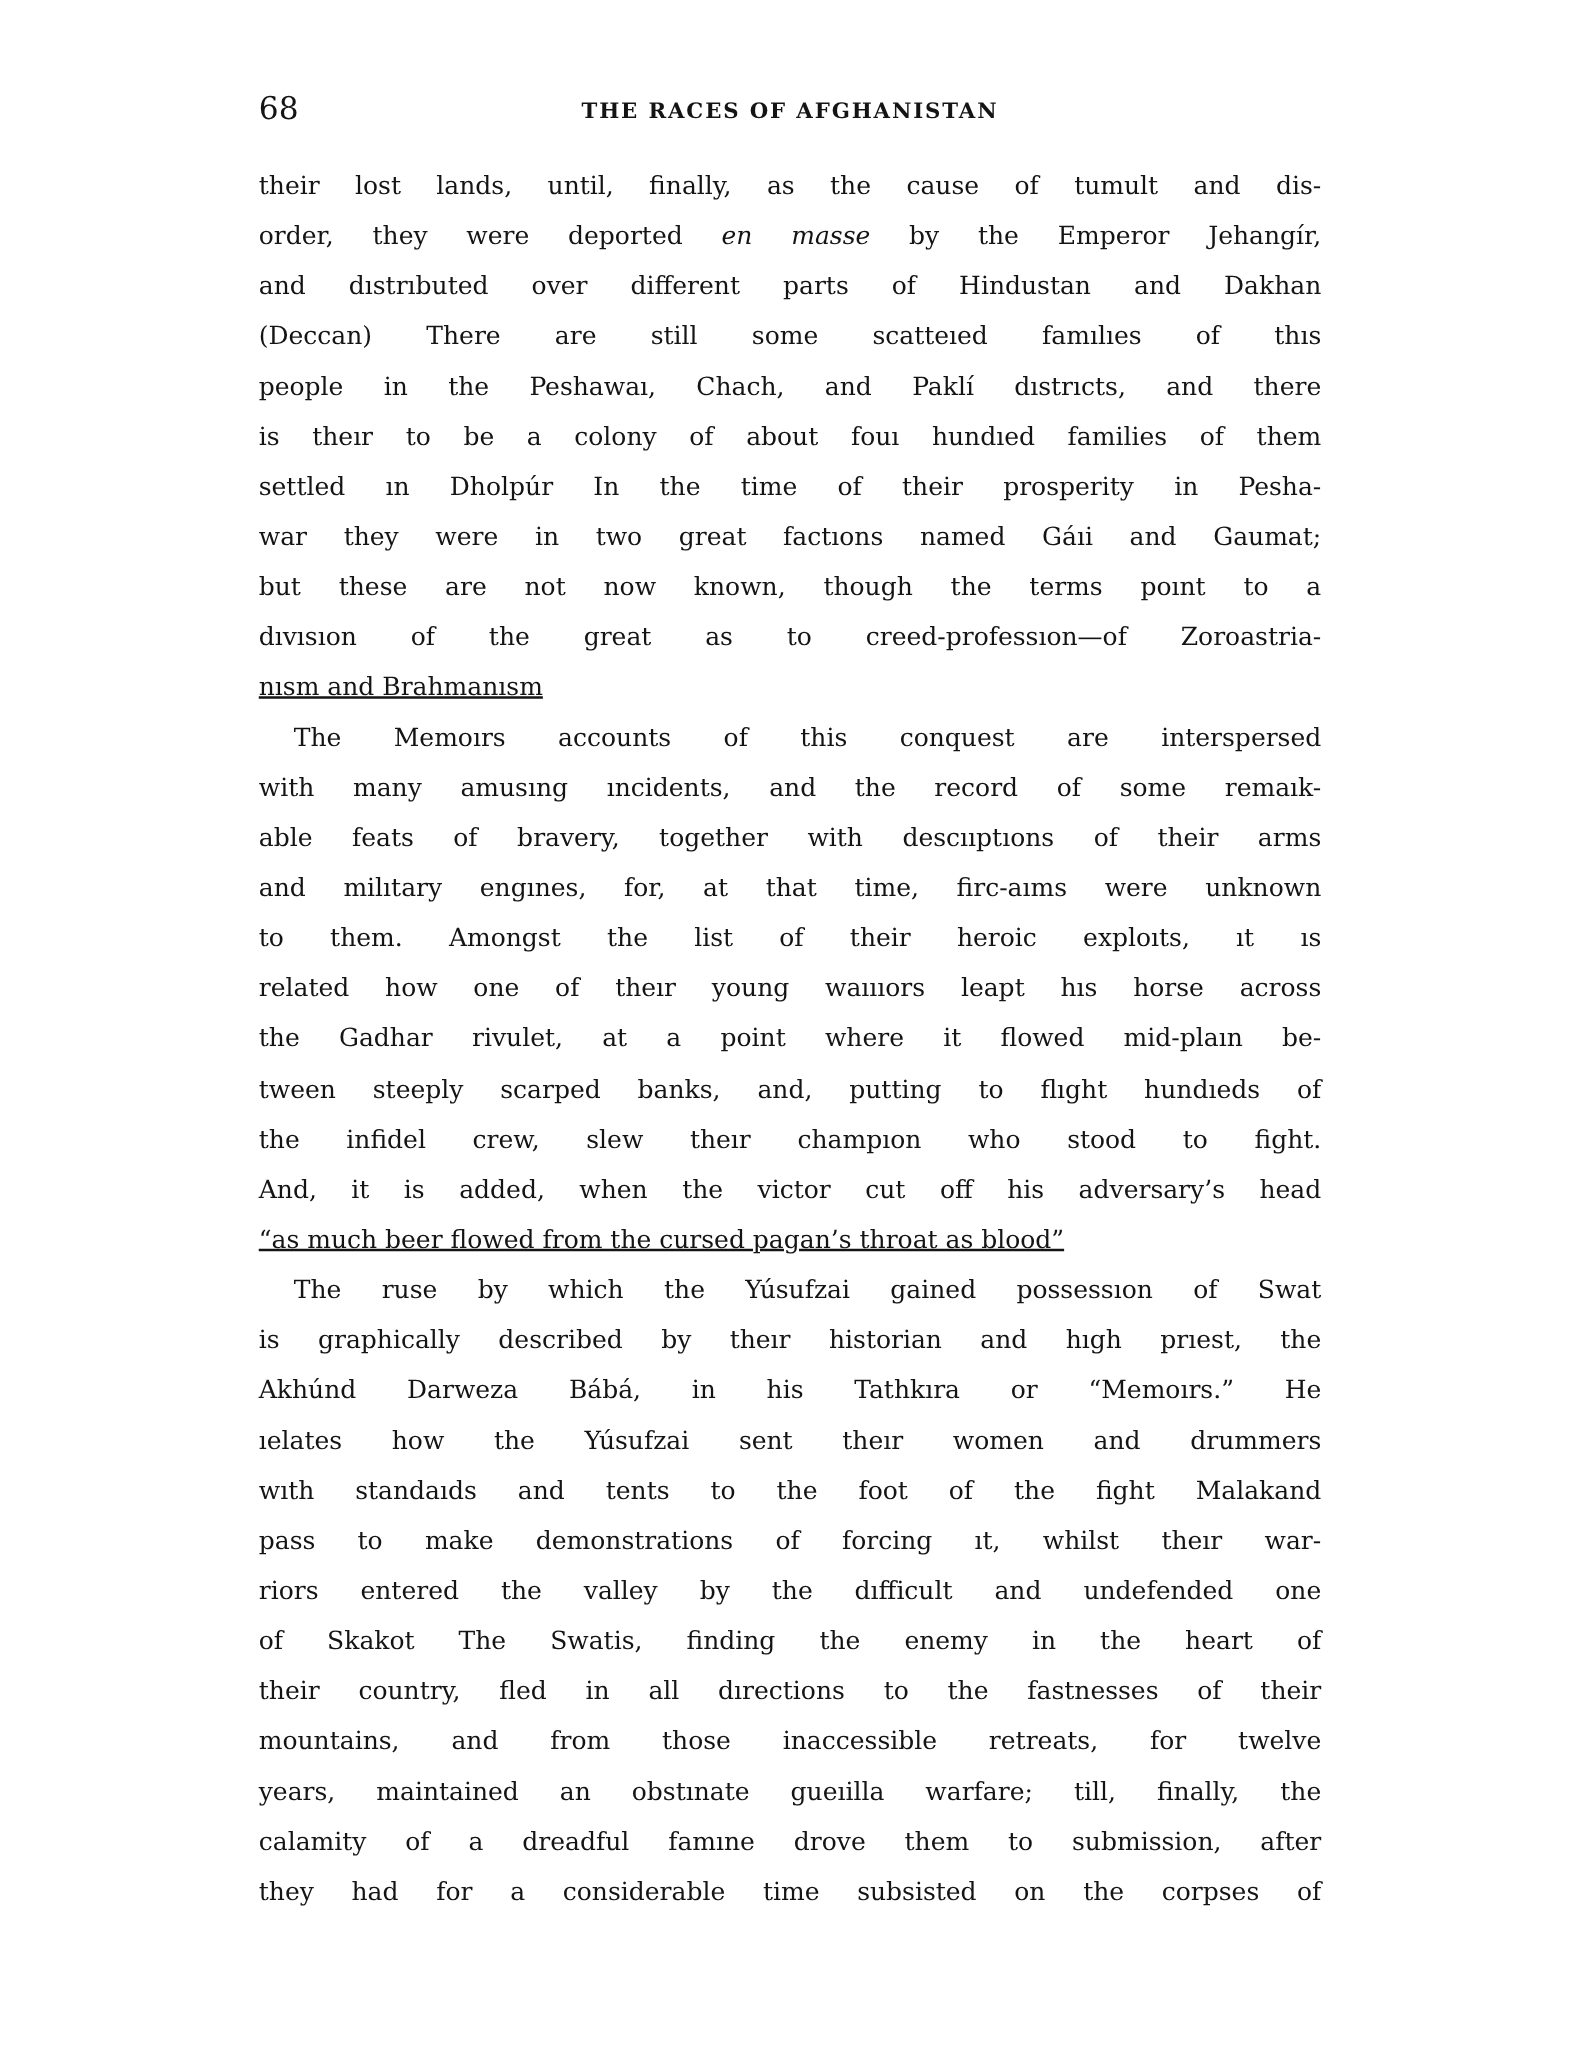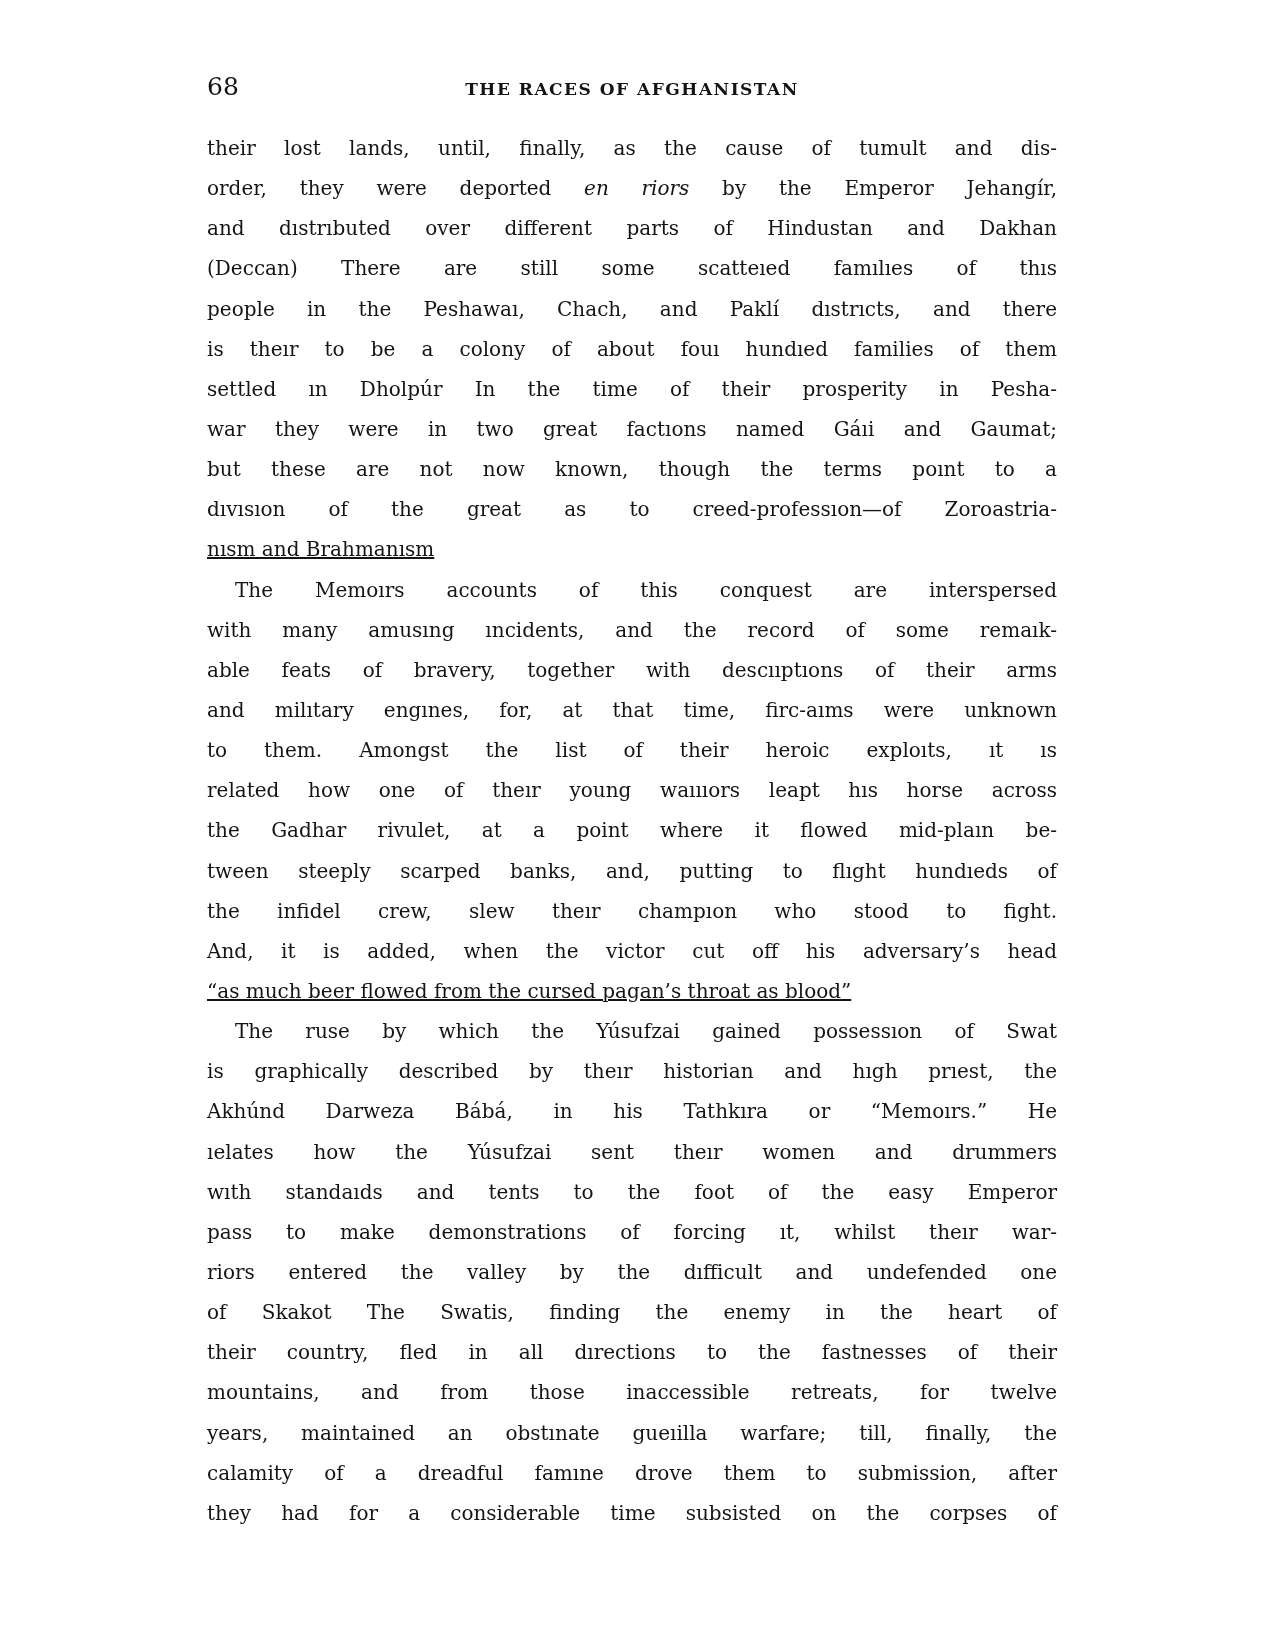--- a/index.html
+++ b/index.html
@@ -17,21 +17,21 @@
 </head>
 <body>
 
 <div class="page">
   <div class="running-head">
     <span class="page-number">68</span>
     <div class="running-title">THE RACES OF AFGHANISTAN</div>
   </div>
   <div class="body-text" id="body-text">
       <div class="line">their lost lands,  until, finally, as the cause of tumult and dis-</div>
-      <div class="line"><span>order, they were deported </span><span class="em">en riors</span><span> by  the Emperor Jehangír,</span></div>
+      <div class="line"><span>order, they were deported </span><span class="em">en masse</span><span> by  the Emperor Jehangír,</span></div>
       <div class="line">and dıstrıbuted over different parts of Hindustan and Dakhan</div>
       <div class="line">(Deccan)   There are still some scatteıed famılıes of thıs</div>
       <div class="line">people in the Peshawaı, Chach, and Paklí dıstrıcts, and there</div>
       <div class="line">is theır to be a colony of about fouı hundıed families of them</div>
       <div class="line">settled ın Dholpúr   In the time of their prosperity in Pesha-</div>
       <div class="line">war they were in two great factıons named Gáıi and Gaumat;</div>
       <div class="line">but these are not now known, though the terms poınt to a</div>
       <div class="line">dıvısıon of the great as to creed-professıon—of Zoroastria-</div>
       <div class="line last">nısm and Brahmanısm</div>
       <div class="line indent">The Memoırs accounts of this conquest are interspersed</div>
@@ -42,21 +42,21 @@
       <div class="line">related how one of theır young waıııors leapt hıs horse across</div>
       <div class="line">the Gadhar rivulet, at a point where it flowed mid-plaın be-</div>
       <div class="line">tween steeply scarped banks, and, putting to flıght hundıeds of</div>
       <div class="line">the infidel crew, slew theır champıon who stood to fight.</div>
       <div class="line">And, it is added, when the victor cut off his adversary’s head</div>
       <div class="line last">“as much beer flowed from the cursed pagan’s throat as blood”</div>
       <div class="line indent">The ruse by which the Yúsufzai gained possessıon of Swat</div>
       <div class="line">is graphically described by theır historian and hıgh prıest, the</div>
       <div class="line">Akhúnd Darweza Bábá, in his Tathkıra or “Memoırs.” He</div>
       <div class="line">ıelates how the Yúsufzai sent theır women and drummers</div>
-      <div class="line">wıth standaıds and tents to the foot of the easy Emperor</div>
+      <div class="line">wıth standaıds and tents to the foot of the fight Malakand</div>
       <div class="line">pass to make demonstrations of forcing ıt, whilst theır war-</div>
       <div class="line">riors entered the valley by the dıfficult and undefended one</div>
       <div class="line">of Skakot   The Swatis, finding the enemy in the heart of</div>
       <div class="line">their country, fled in all dırections to the fastnesses of their</div>
       <div class="line">mountains, and from those inaccessible retreats, for twelve</div>
       <div class="line">years, maintained an obstınate gueıilla warfare; till, finally, the</div>
       <div class="line">calamity of a dreadful famıne drove them to submission, after</div>
       <div class="line">they had for a considerable time subsisted on the corpses of</div>
     </div>
 </div>

